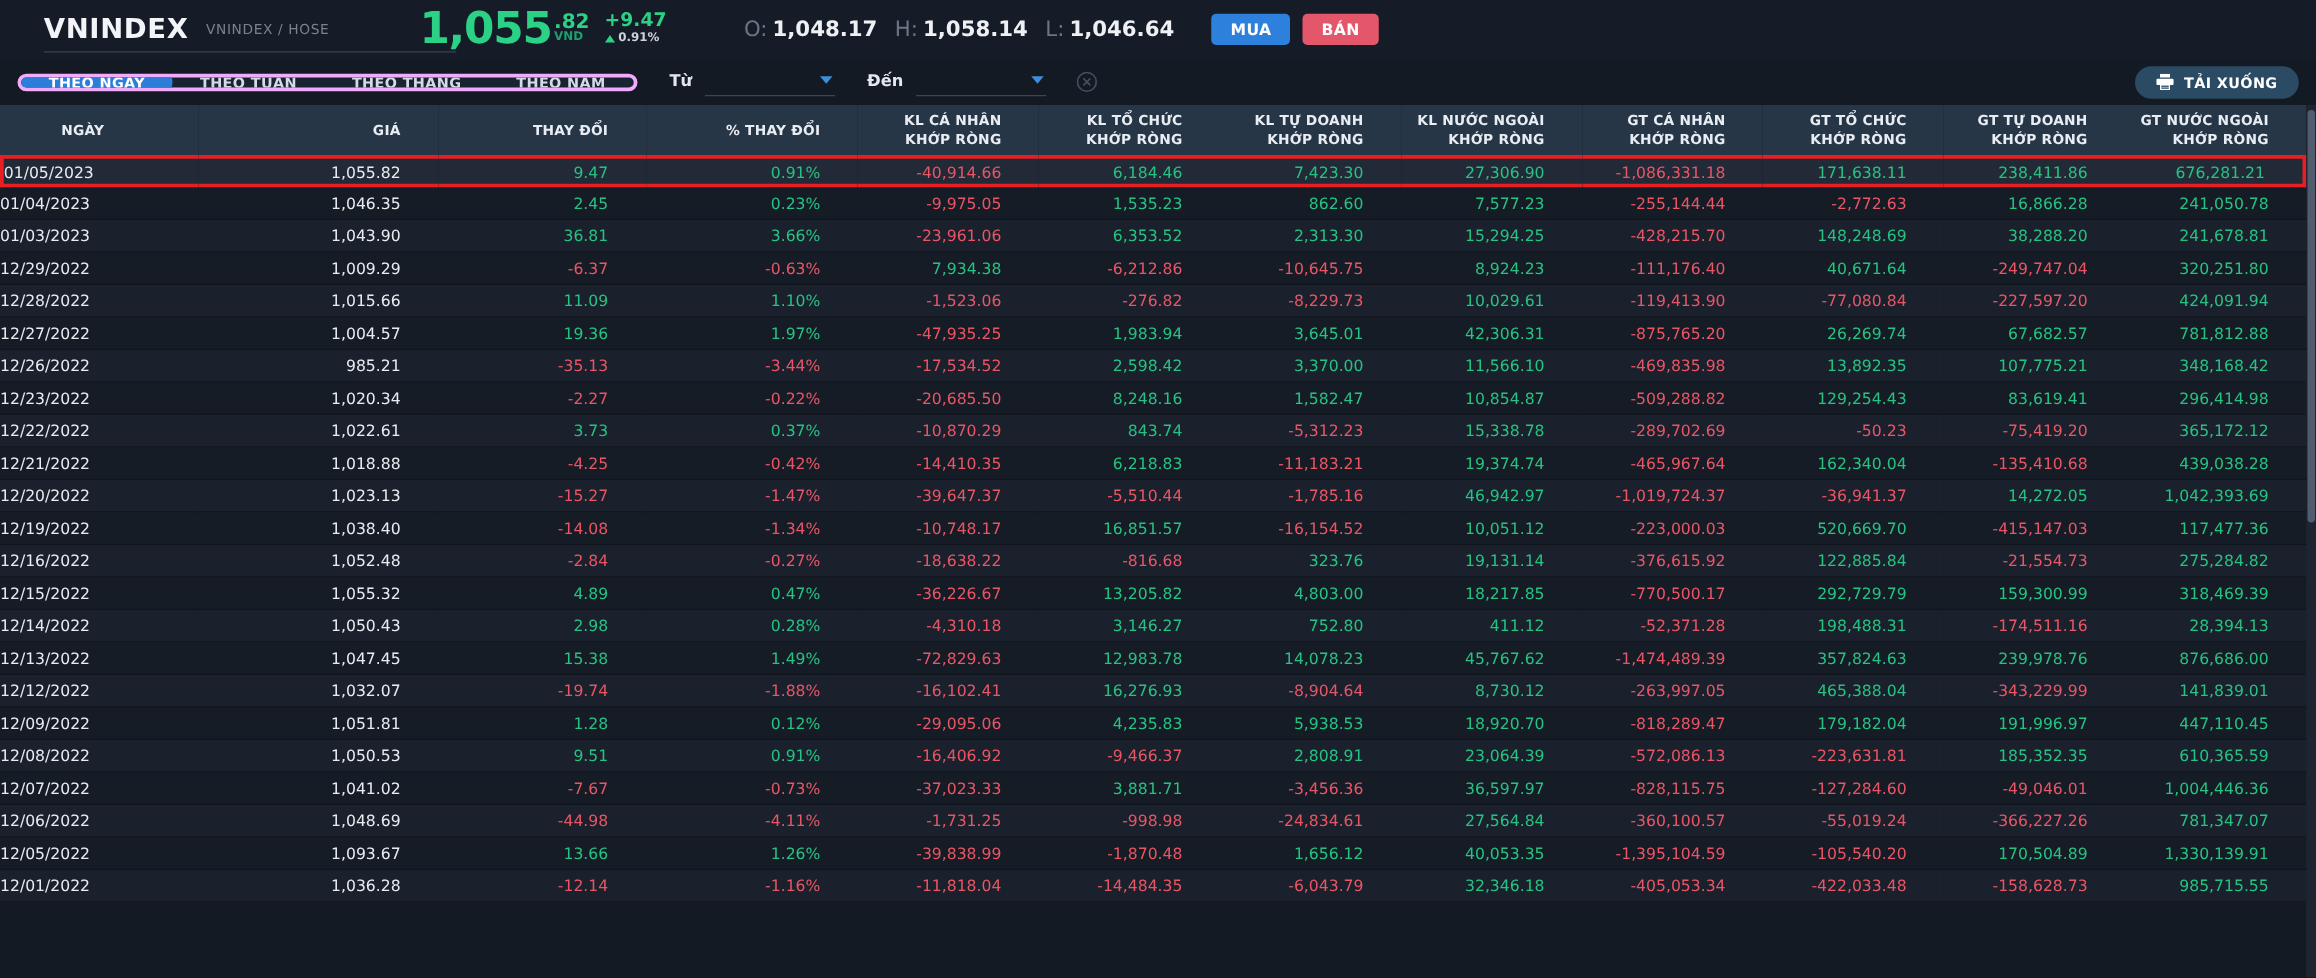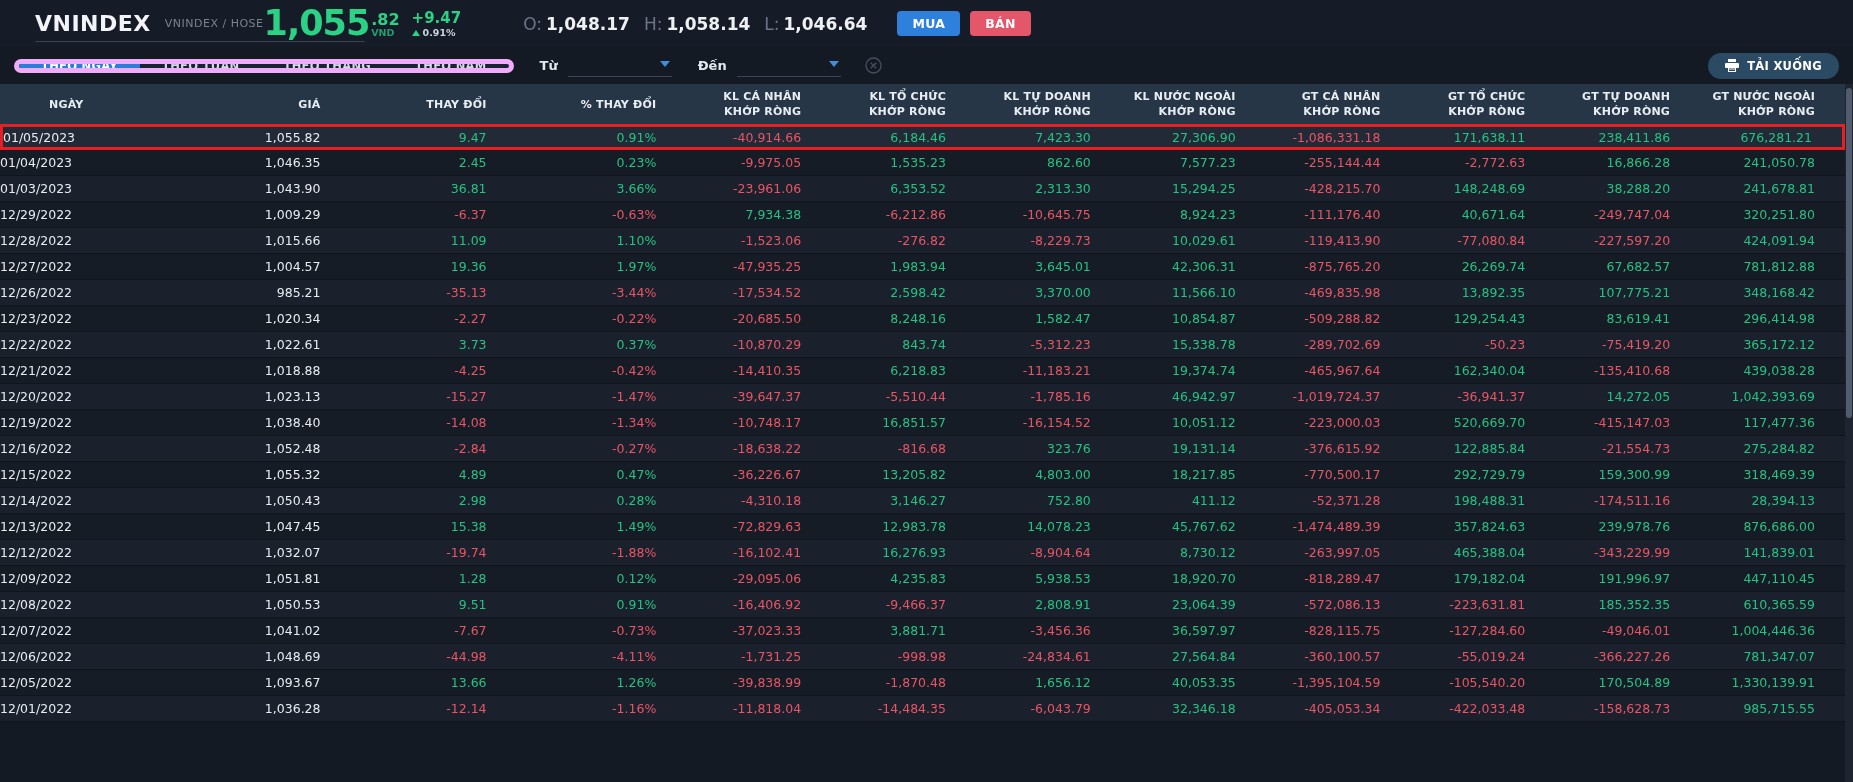--- a/index.html
+++ b/index.html
@@ -12,21 +12,21 @@
   }
 
   
   .topbar {
     height:47px; display:flex; align-items:center;
     padding-left:35px; background:#161c27; position:relative;
   }
   .title-underline { position:absolute; left:35px; top:41px; width:330px; height:1px; background:#3a414f; }
   .symbol-title { font-size:22px; font-weight:bold; letter-spacing:0.5px; color:#f2f4f8; }
   .symbol-sub { font-size:11px; color:#79828f; margin-left:14px; letter-spacing:0.5px; }
-  .price-block { display:flex; align-items:center; }
+  .price-block { display:flex; align-items:flex-start; margin-left:72px; }
   .price-main { font-size:35px; line-height:33px; font-weight:bold; color:#2bd286; letter-spacing:-1px; }
   .price-frac-wrap { display:flex; flex-direction:column; margin-left:2px; margin-top:2px; }
   .price-frac { font-size:16px; font-weight:bold; color:#2bd286; line-height:15px; }
   .price-currency { font-size:9.5px; font-weight:bold; color:#1f9e6e; line-height:11px; }
   .change-wrap { display:flex; flex-direction:column; margin-left:12px; margin-top:2px; }
   .change-val { font-size:15px; font-weight:bold; color:#2bd286; line-height:15px; }
   .change-pct-row { display:flex; align-items:center; gap:3px; margin-top:1px; }
   .tri-up { width:0; height:0; border-left:4px solid transparent; border-right:4px solid transparent; border-bottom:6px solid #2bd286; }
   .change-pct { font-size:9.5px; color:#cdd3dc; font-weight:bold; }
   .ohl { display:flex; align-items:center; gap:14px; margin-left:62px; font-size:17px; }
@@ -37,21 +37,21 @@
     border:none; cursor:pointer; color:#fff; font-weight:bold; font-size:12.5px;
     padding:5px 15px; border-radius:4px; font-family:inherit; letter-spacing:0.3px;
   }
   .btn-buy { background:#2e80dd; }
   .btn-sell { background:#e4566a; }
 
   
   .toolbar { height:37px; display:flex; align-items:center; padding:0 14px; background:#141a24; }
   .tabs {
     display:flex; align-items:center; background:#192433;
-    border:5px solid #f0abfc; border-radius:15px; height:14px; overflow:hidden;
+    border:3px solid #f0abfc; border-radius:15px; height:14px; overflow:hidden;
   }
   .tab {
     padding:0 22px; height:27px; display:flex; align-items:center;
     font-size:11.5px; font-weight:bold; color:#d5dbe5; cursor:pointer;
     letter-spacing:0.3px; border-radius:15px; white-space:nowrap;
   }
   .tab.active { background:#2c7fd9; color:#ffffff; }
   .range-label { font-size:13px; color:#e3e7ee; margin-left:26px; font-weight:bold; }
   .range-select {
     width:104px; height:22px; margin-left:10px; position:relative;

